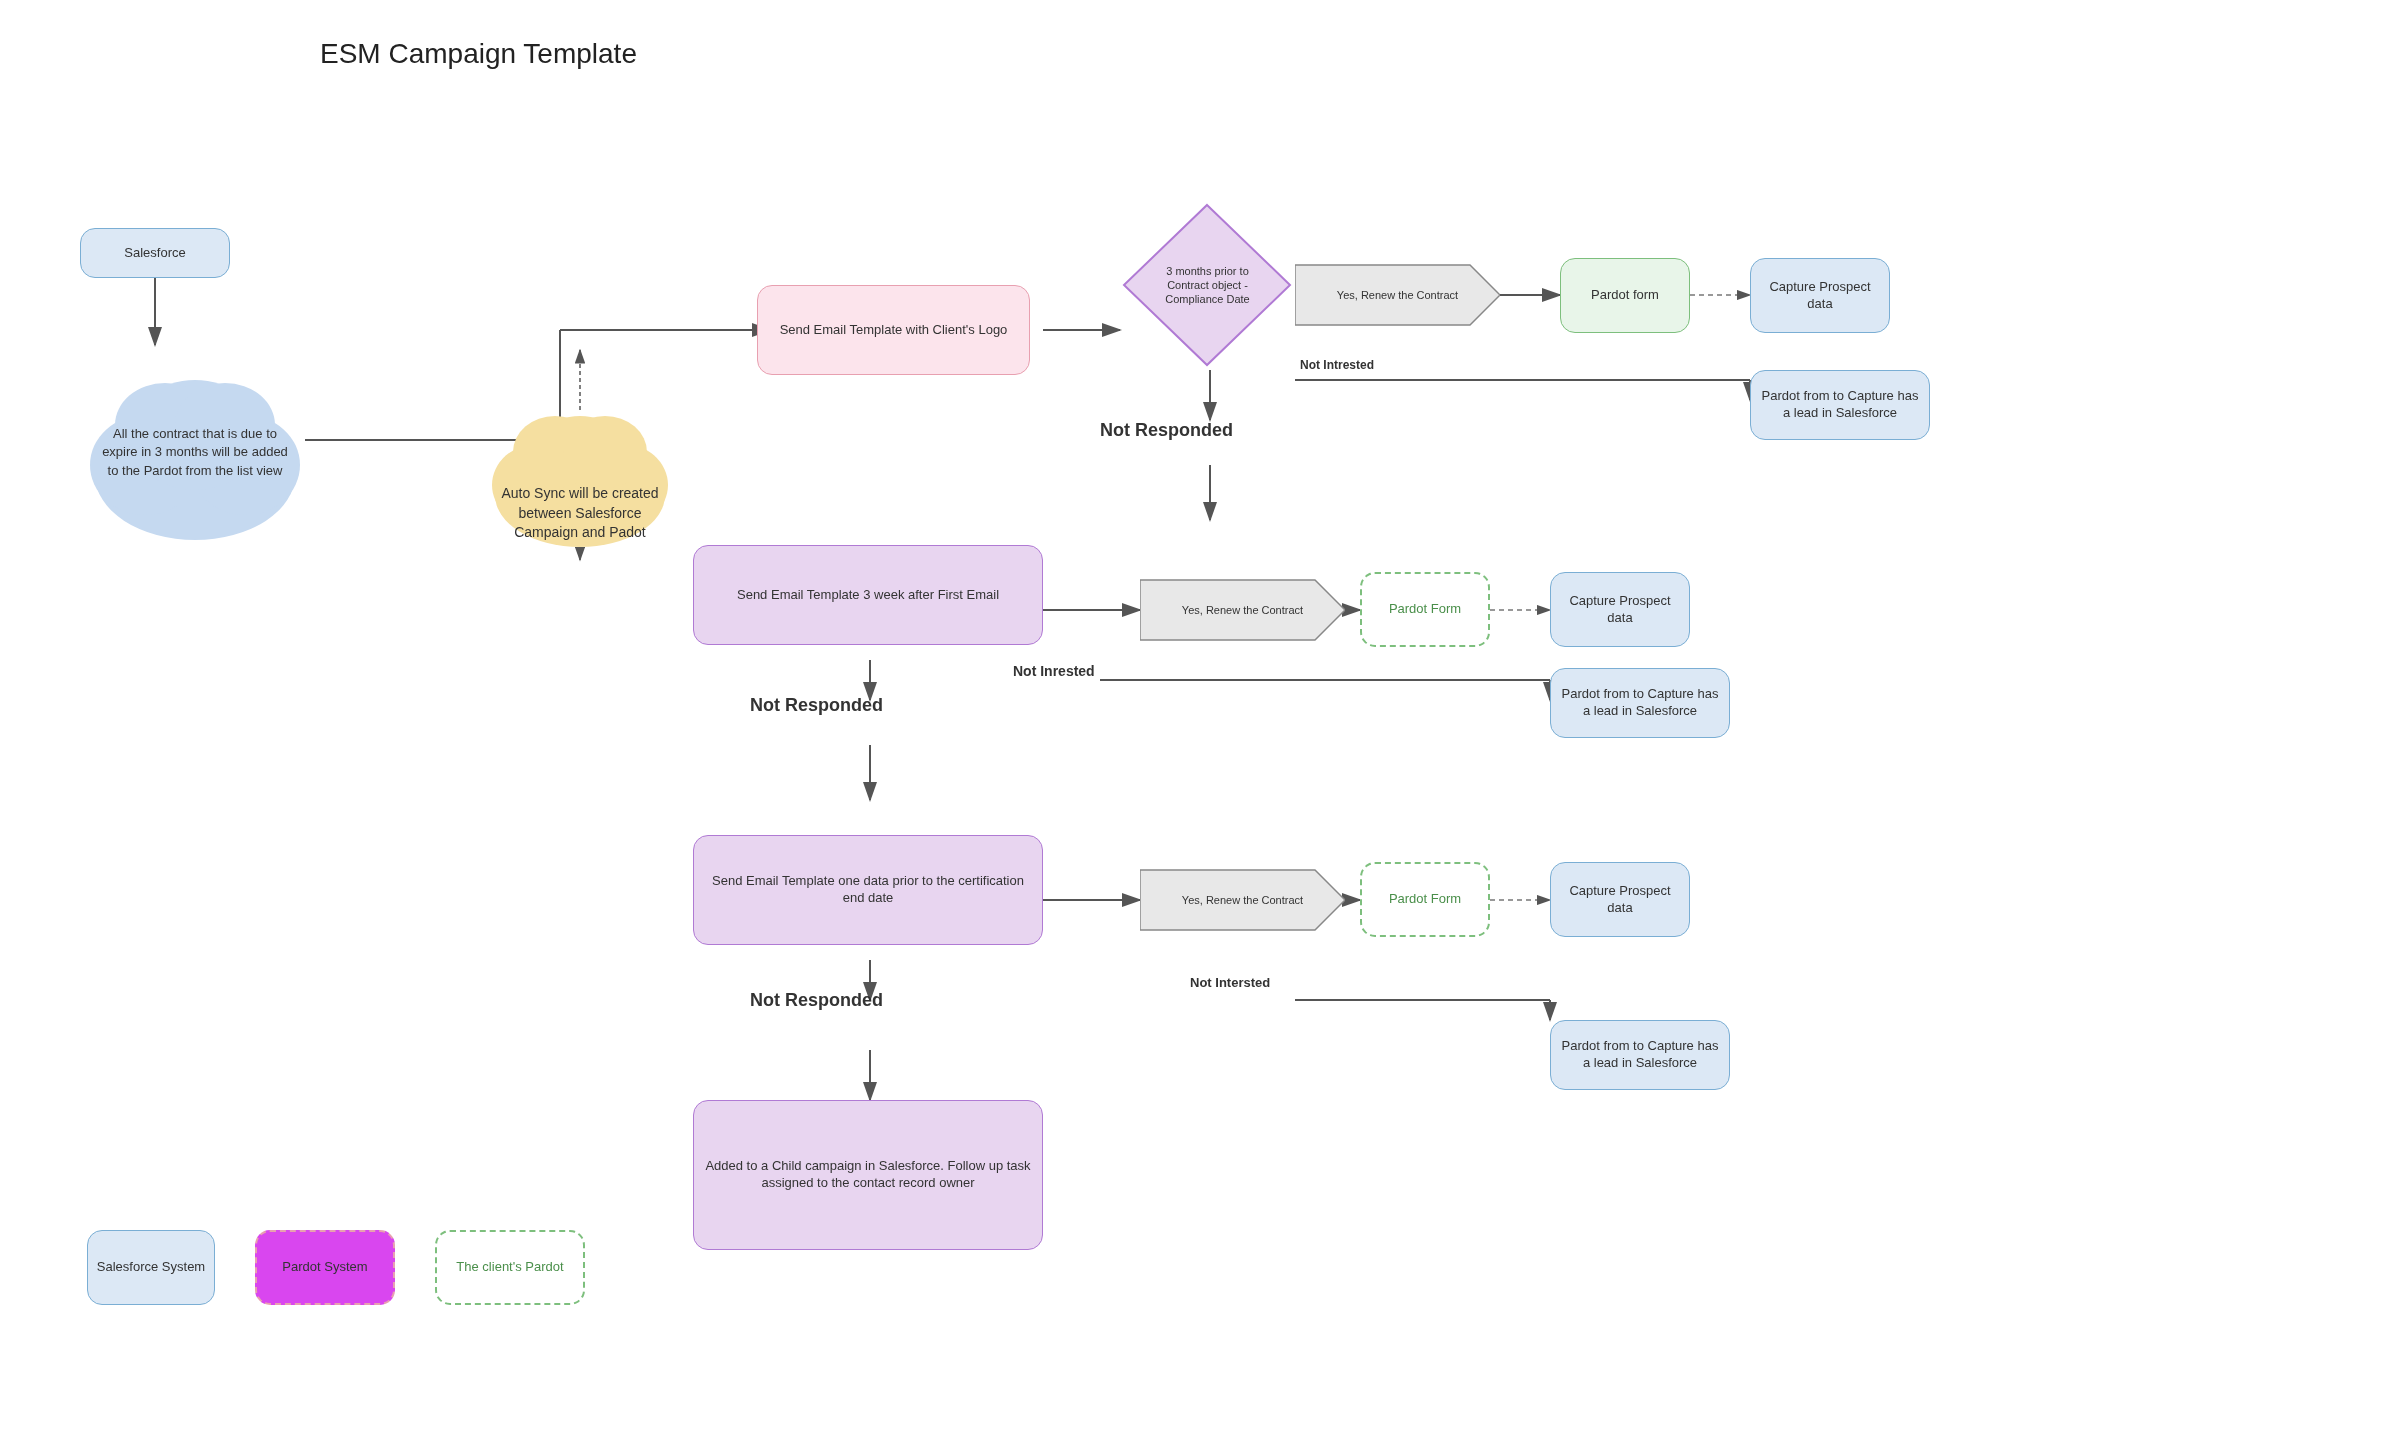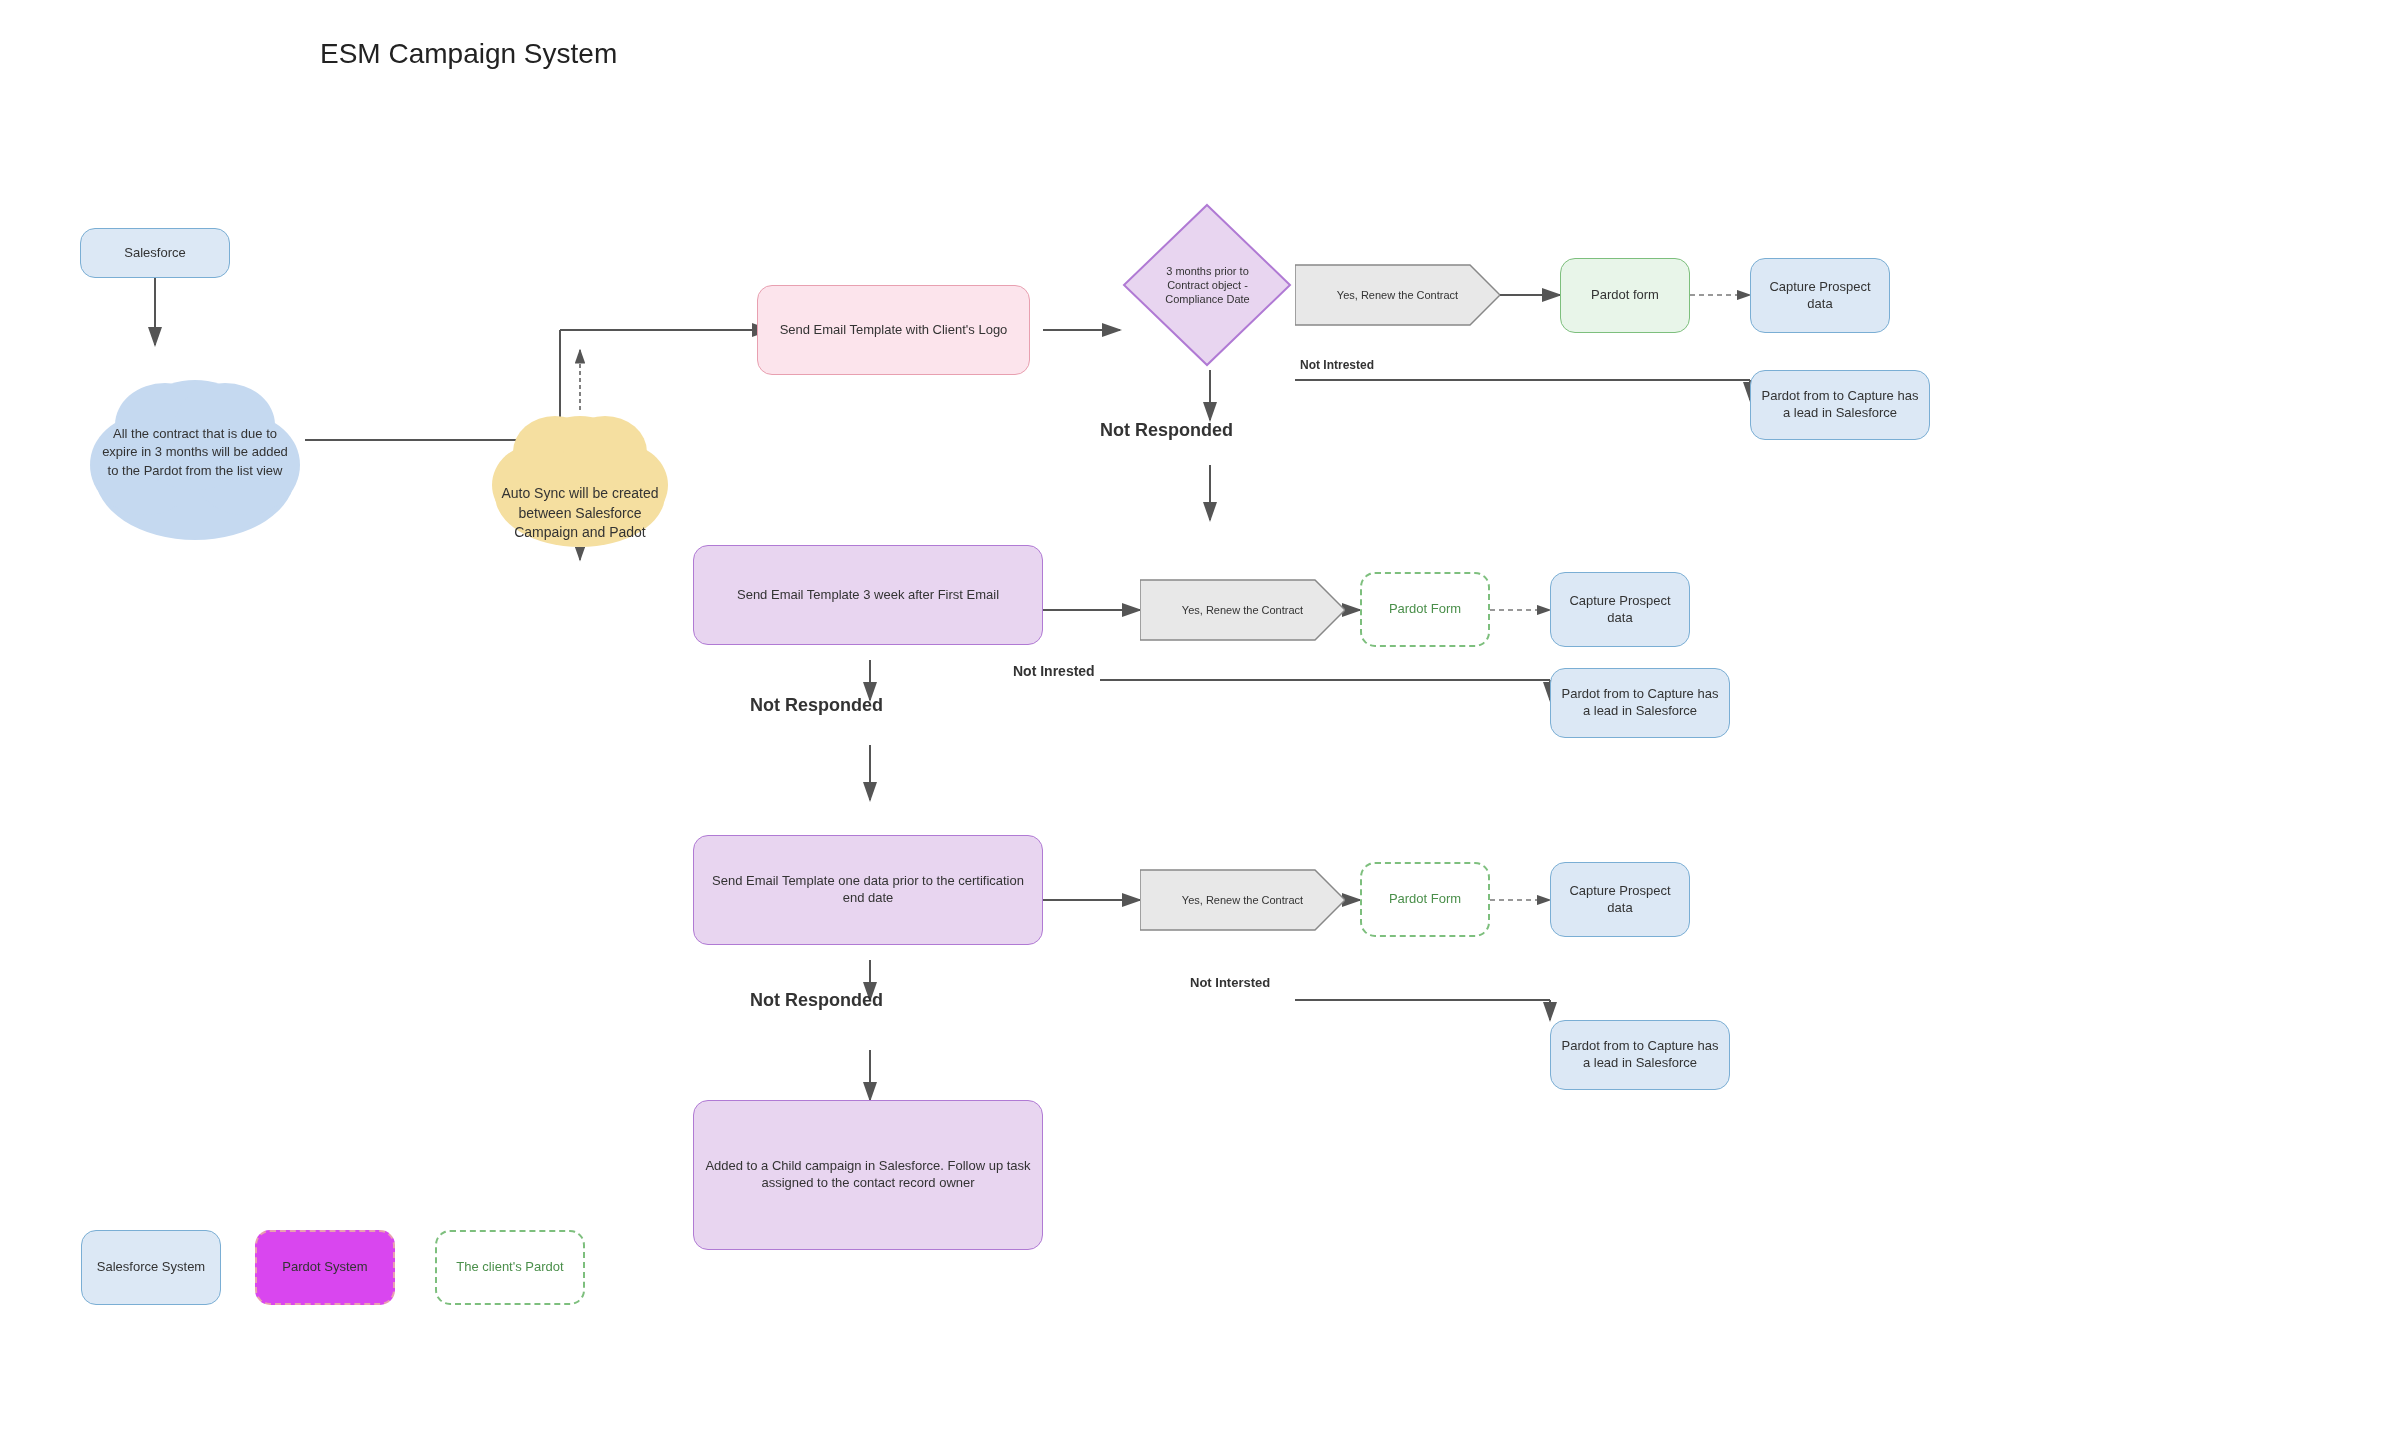--- a/index.html
+++ b/index.html
@@ -145,21 +145,21 @@
 
     <line x1="870" y1="960" x2="870" y2="1000" stroke="#555" stroke-width="2" marker-end="url(#arrowhead)"></line>
 
     <line x1="870" y1="1050" x2="870" y2="1100" stroke="#555" stroke-width="2" marker-end="url(#arrowhead)"></line>
 
     <line x1="1295" y1="1000" x2="1550" y2="1000" stroke="#555" stroke-width="2"></line>
     <line x1="1550" y1="1000" x2="1550" y2="1020" stroke="#555" stroke-width="2" marker-end="url(#arrowhead)"></line>
 
   </svg>
 
-  <div class="page-title">ESM Campaign System</div>
+  <div class="page-title">ESM Campaign Template</div>
 
   <div class="box box-salesforce" style="left:80px; top:228px; width:150px; height:50px;">
     <span>Salesforce</span>
   </div>
 
   <svg style="position:absolute; left:75px; top:345px; width:240px; height:200px;" viewBox="0 0 240 200">
     <ellipse cx="120" cy="130" rx="100" ry="65" fill="#c5d9f0"></ellipse>
     <ellipse cx="70" cy="120" rx="55" ry="50" fill="#c5d9f0"></ellipse>
     <ellipse cx="170" cy="120" rx="55" ry="50" fill="#c5d9f0"></ellipse>
     <ellipse cx="120" cy="90" rx="65" ry="55" fill="#c5d9f0"></ellipse>
@@ -287,21 +287,21 @@
   </div>
 
   <div class="box box-salesforce" style="left:1550px; top:1020px; width:180px; height:70px;">
     <span>Pardot from to Capture has a lead in Salesforce</span>
   </div>
 
   <div class="box box-purple" style="left:693px; top:1100px; width:350px; height:150px;">
     <span>Added to a Child campaign in Salesforce. Follow up task assigned to the contact record owner</span>
   </div>
 
-  <div class="box box-salesforce" style="left:81px; top:1230px; width:140px; height:75px;">
+  <div class="box box-salesforce" style="left:87px; top:1230px; width:128px; height:75px;">
     <span>Salesforce System</span>
   </div>
 
   <div class="box box-pardot-dashed" style="left:255px; top:1230px; width:140px; height:75px;">
     <span>Pardot System</span>
   </div>
 
   <div class="box box-green-dashed" style="left:435px; top:1230px; width:150px; height:75px;">
     <span>The client's Pardot</span>
   </div>

